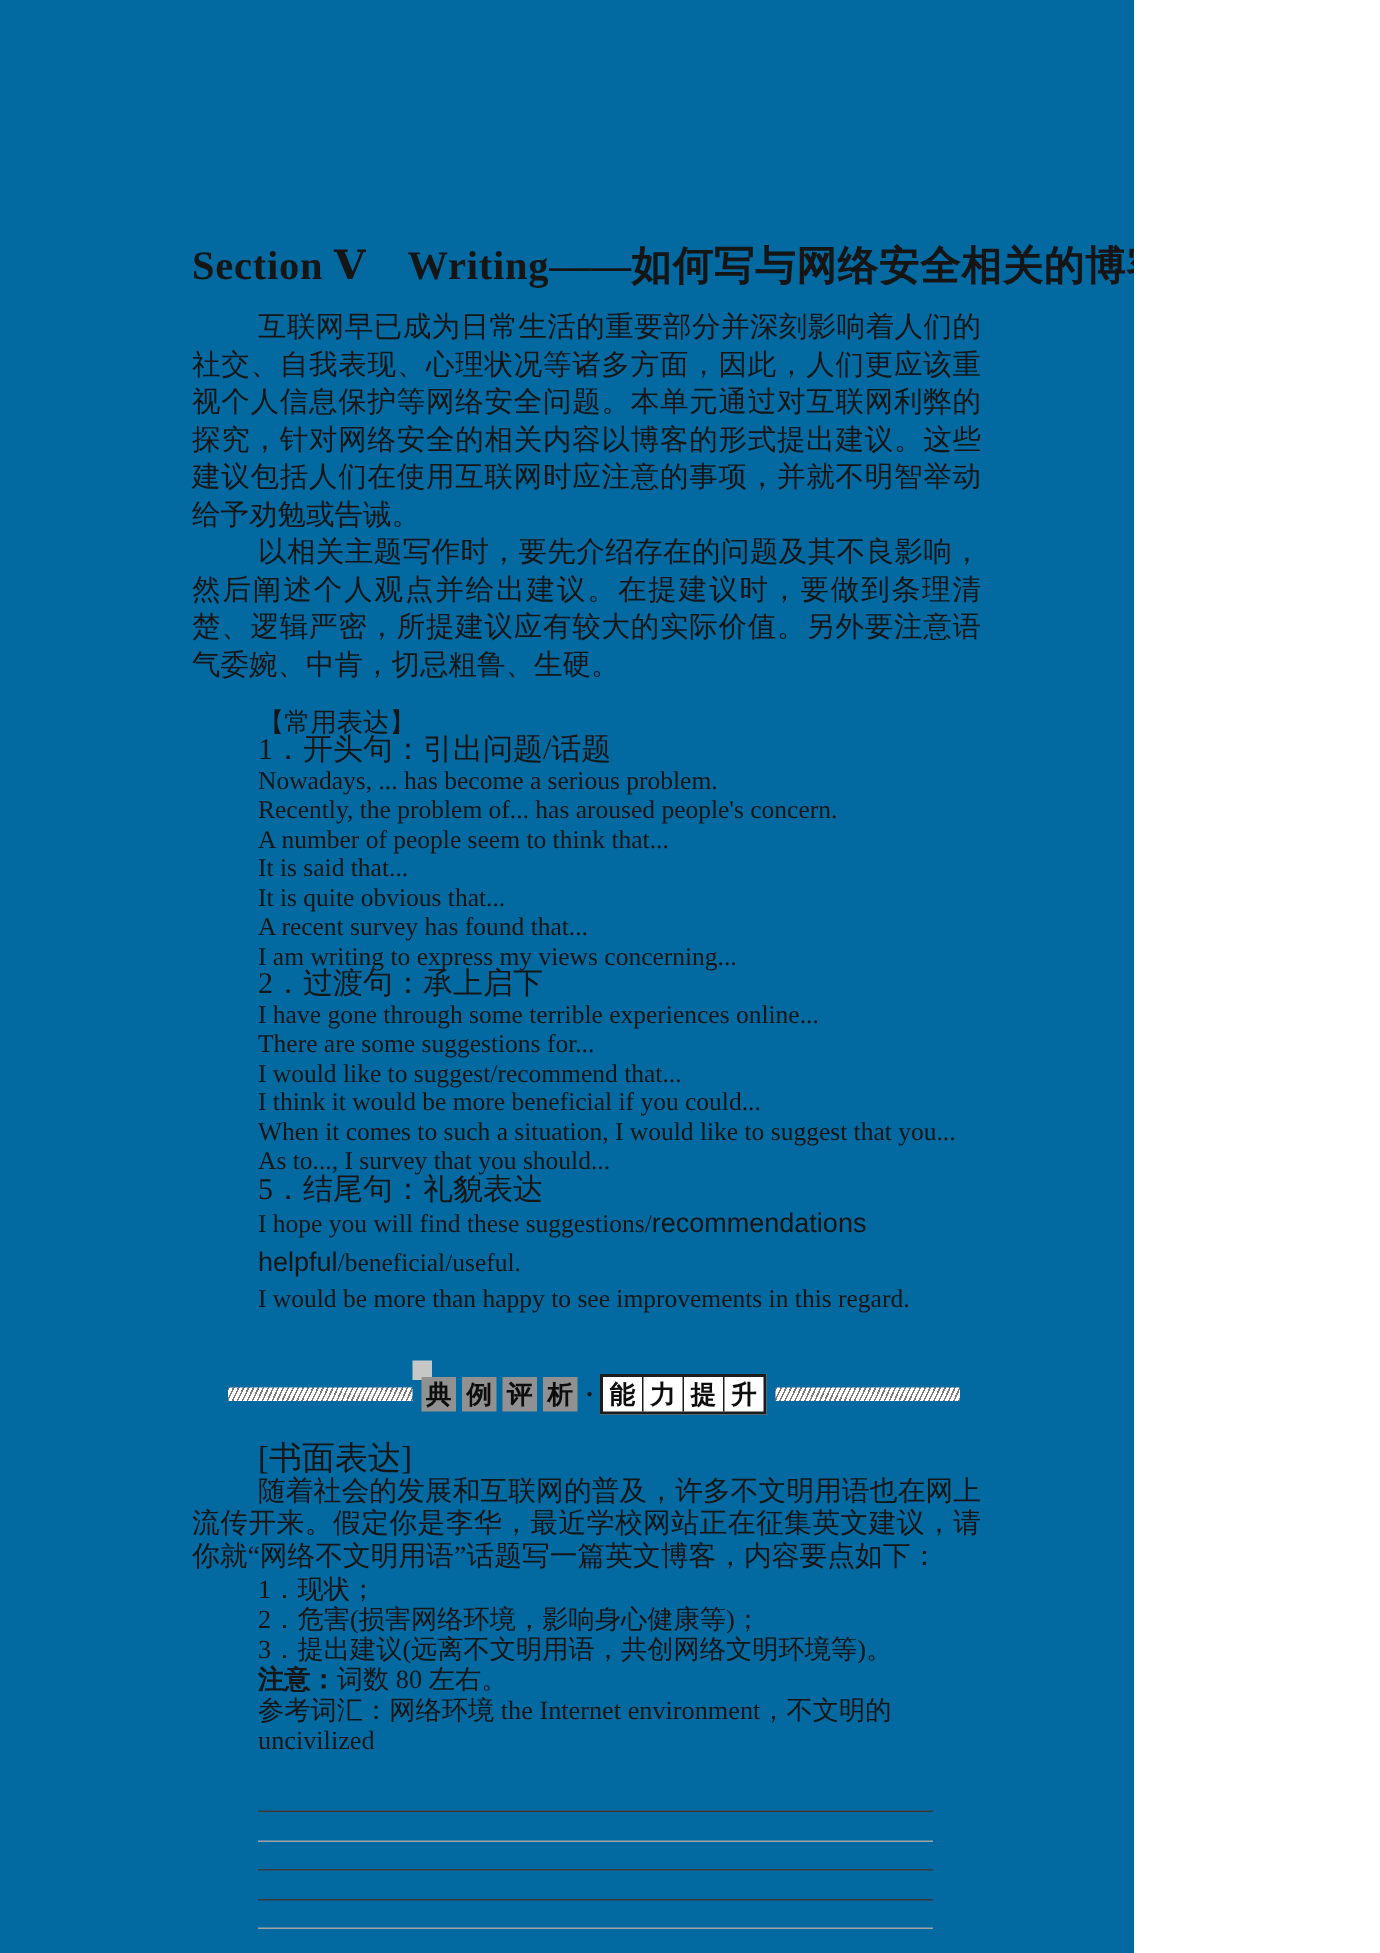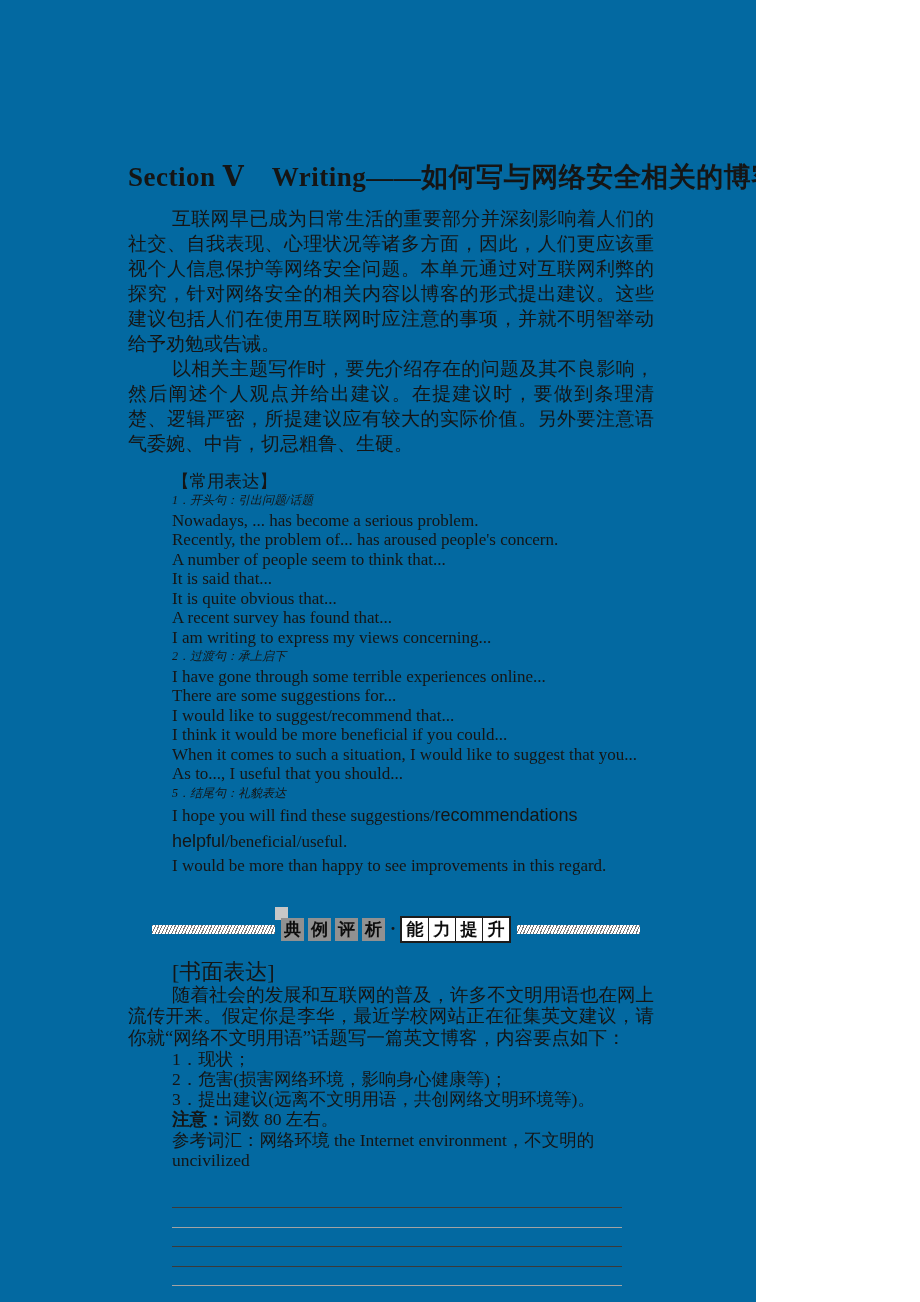--- a/index.html
+++ b/index.html
@@ -36,21 +36,21 @@
   .expr-heading {
     margin-left:44px;
     font-size:17.5px;
     line-height:20px;
   }
   .expr-line {
     margin-left:44px;
     font-size:17px;
     line-height:19.5px;
   }
-  .expr-label { font-size:12px;font-style:italic; }
+  .expr-label { font-size:20px; }
   .closing-line {
     margin-left:44px;
     font-size:17px;
     line-height:24.5px;
   }
   .closing-line:first-of-type { margin-top:3px; }
   .sans-run {
     font-family:"Liberation Sans","DejaVu Sans",sans-serif;
     font-size:18px;
   }
@@ -166,21 +166,21 @@
     <div class="expr-line">It is quite obvious that...</div>
     <div class="expr-line">A recent survey has found that...</div>
     <div class="expr-line">I am writing to express my views concerning...</div>
 
     <div class="expr-line expr-label">2．过渡句：承上启下</div>
     <div class="expr-line">I have gone through some terrible experiences online...</div>
     <div class="expr-line">There are some suggestions for...</div>
     <div class="expr-line">I would like to suggest/recommend that...</div>
     <div class="expr-line">I think it would be more beneficial if you could...</div>
     <div class="expr-line">When it comes to such a situation, I would like to suggest that you...</div>
-    <div class="expr-line">As to..., I useful that you should...</div>
+    <div class="expr-line">As to..., I survey that you should...</div>
 
     <div class="expr-line expr-label">5．结尾句：礼貌表达</div>
 
     <div class="closing-line"><span>I hope you will find these suggestions/</span><span class="sans-run">recommendations helpful</span><span>/beneficial/useful.</span></div>
     <div class="closing-line">I would be more than happy to see improvements in this regard.</div>
   </div>
 
   <div class="banner">
     <div class="hatch"></div>
     <div class="banner-boxes">

